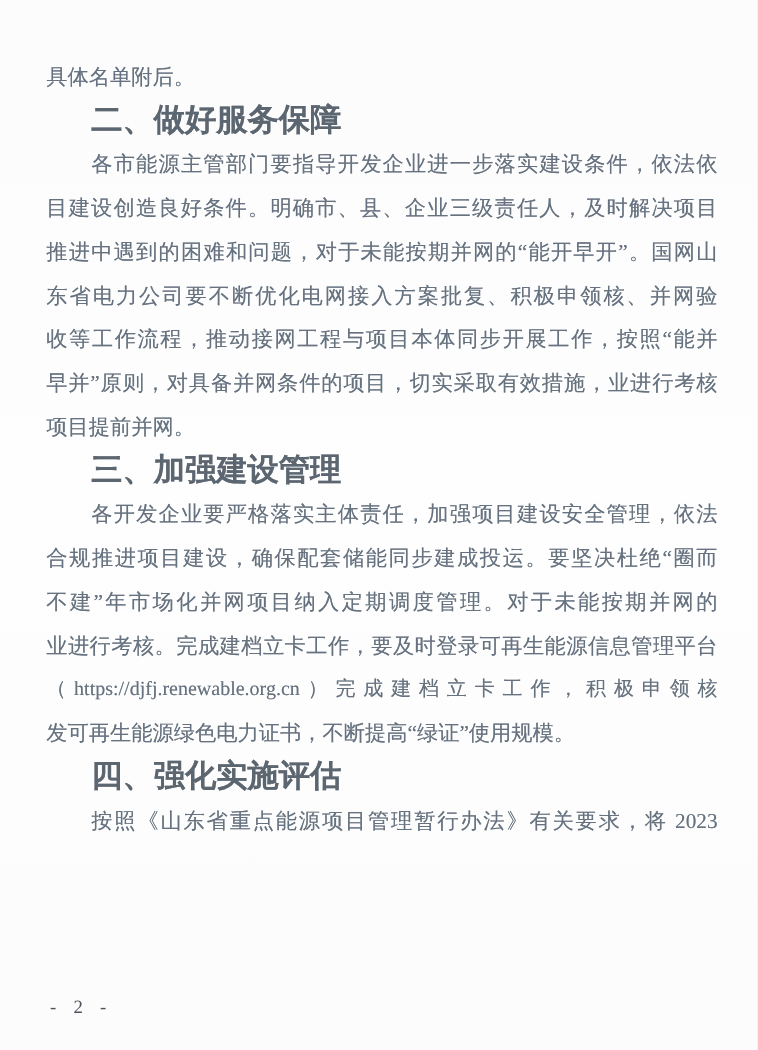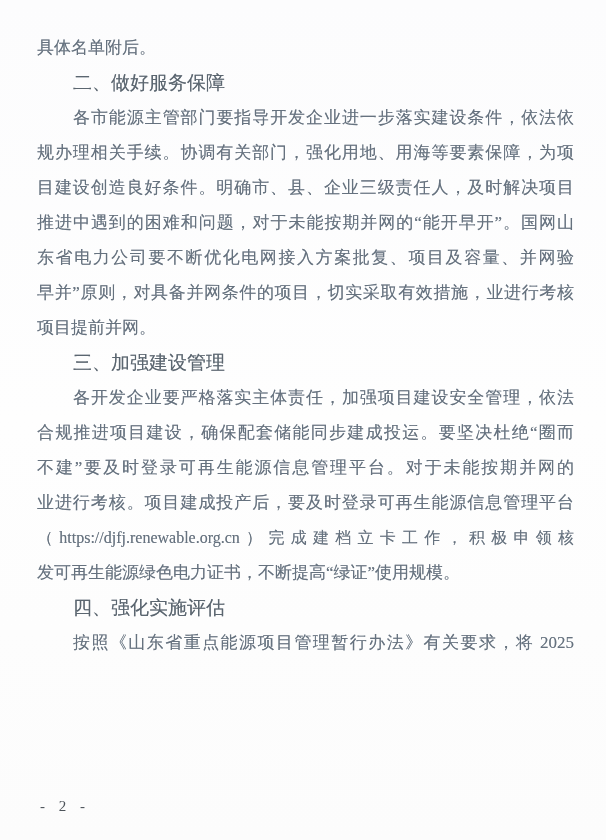--- a/index.html
+++ b/index.html
@@ -8,42 +8,42 @@
     position:relative;
     width:606px;height:840px;
     margin:0 auto;
     background:#fdfdfd;
     background:linear-gradient(180deg,#fcfcfd 0%,#fefefe 50%,#fcfcfc 100%);
     overflow:hidden;
     font-family:"Liberation Serif","DejaVu Serif",serif;
   }
   .content{
     position:absolute;
-    left:37px;top:30px;
+    left:37px;top:44px;
     width:537px;
     color:#66727f;
   }
   .line{
     height:35px;
     line-height:35px;
     font-size:17px;
     text-shadow:0 0 0.5px rgba(102,114,127,0.55);
   }
   .fill{
     text-align:justify;
     text-align-last:justify;
     font-family:Liberation Serif, serif;
     -moz-text-align-last:justify;
   }
   .indent{ padding-left:36px; }
   .url{ font-size:16px; }
   .heading{
     font-family:"Liberation Sans","DejaVu Sans",sans-serif;
-    font-weight:normal;
-    font-size:19px;
+    font-weight:bold;
+    font-size:25px;
     color:#5b6670;
     padding-left:36px;
     text-shadow:0 0 0.5px rgba(91,102,112,0.6);
   }
   .footer{
     position:absolute;
     left:40px;top:798px;
     font-size:15px;
     color:#4d535a;
     letter-spacing:5px;
@@ -54,36 +54,36 @@
 <body>
 
 <div class="page">
   <div class="content">
 
     <div class="line">具体名单附后。</div>
 
     <div class="line heading">二、做好服务保障</div>
 
     <div class="line indent fill">各市能源主管部门要指导开发企业进一步落实建设条件，依法依</div>
-    <div class="line fill">规办理相关手续。协调有关部门，强化用地、用海等要素保障，为项</div>
     <div class="line fill">目建设创造良好条件。明确市、县、企业三级责任人，及时解决项目</div>
     <div class="line fill">推进中遇到的困难和问题，对于未能按期并网的“能开早开”。国网山</div>
-    <div class="line fill">东省电力公司要不断优化电网接入方案批复、项目及容量、并网验</div>
+    <div class="line fill">东省电力公司要不断优化电网接入方案批复、积极申领核、并网验</div>
+    <div class="line fill">收等工作流程，推动接网工程与项目本体同步开展工作，按照“能并</div>
     <div class="line fill">早并”原则，对具备并网条件的项目，切实采取有效措施，业进行考核</div>
     <div class="line">项目提前并网。</div>
 
     <div class="line heading">三、加强建设管理</div>
 
     <div class="line indent fill">各开发企业要严格落实主体责任，加强项目建设安全管理，依法</div>
     <div class="line fill">合规推进项目建设，确保配套储能同步建成投运。要坚决杜绝“圈而</div>
-    <div class="line fill">不建”要及时登录可再生能源信息管理平台。对于未能按期并网的</div>
-    <div class="line fill">业进行考核。项目建成投产后，要及时登录可再生能源信息管理平台</div>
+    <div class="line fill">不建”年市场化并网项目纳入定期调度管理。对于未能按期并网的</div>
+    <div class="line fill">业进行考核。完成建档立卡工作，要及时登录可再生能源信息管理平台</div>
     <div class="line fill url">（https://djfj.renewable.org.cn）完成建档立卡工作，积极申领核</div>
     <div class="line">发可再生能源绿色电力证书，不断提高“绿证”使用规模。</div>
 
     <div class="line heading">四、强化实施评估</div>
 
-    <div class="line indent fill">按照《山东省重点能源项目管理暂行办法》有关要求，将 2025</div>
+    <div class="line indent fill">按照《山东省重点能源项目管理暂行办法》有关要求，将 2023</div>
 
   </div>
 
   <div class="footer">- 2 -</div>
 </div>
 
 </body></html>

